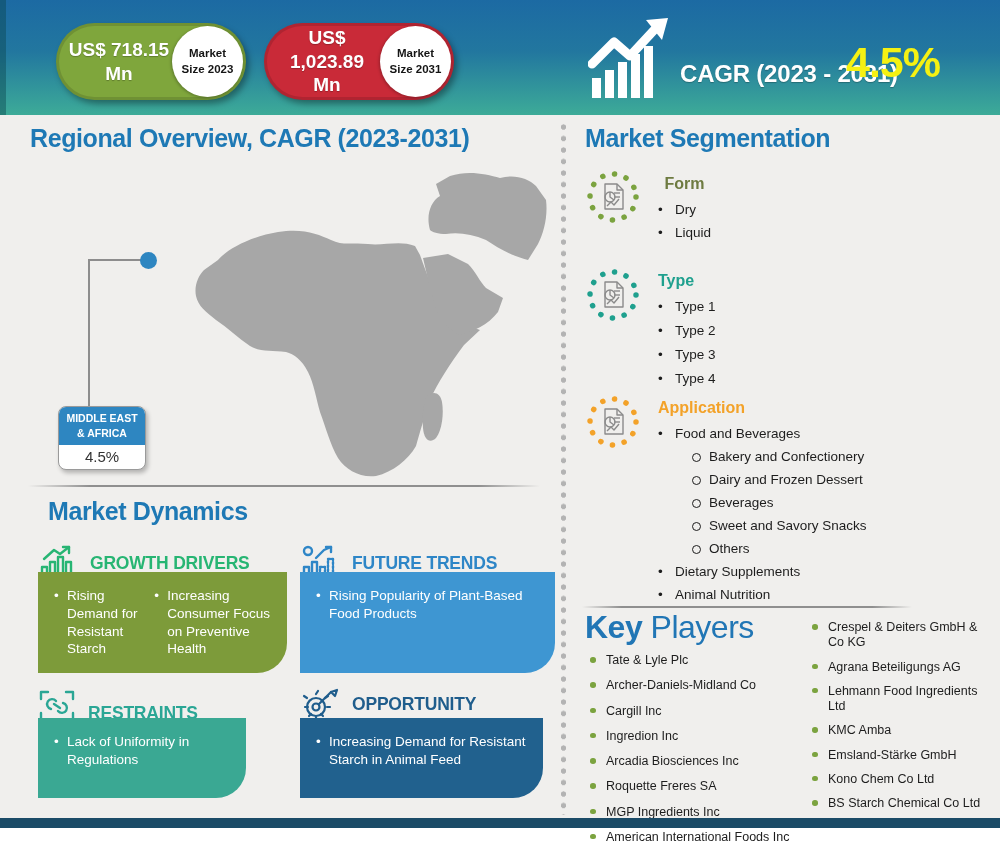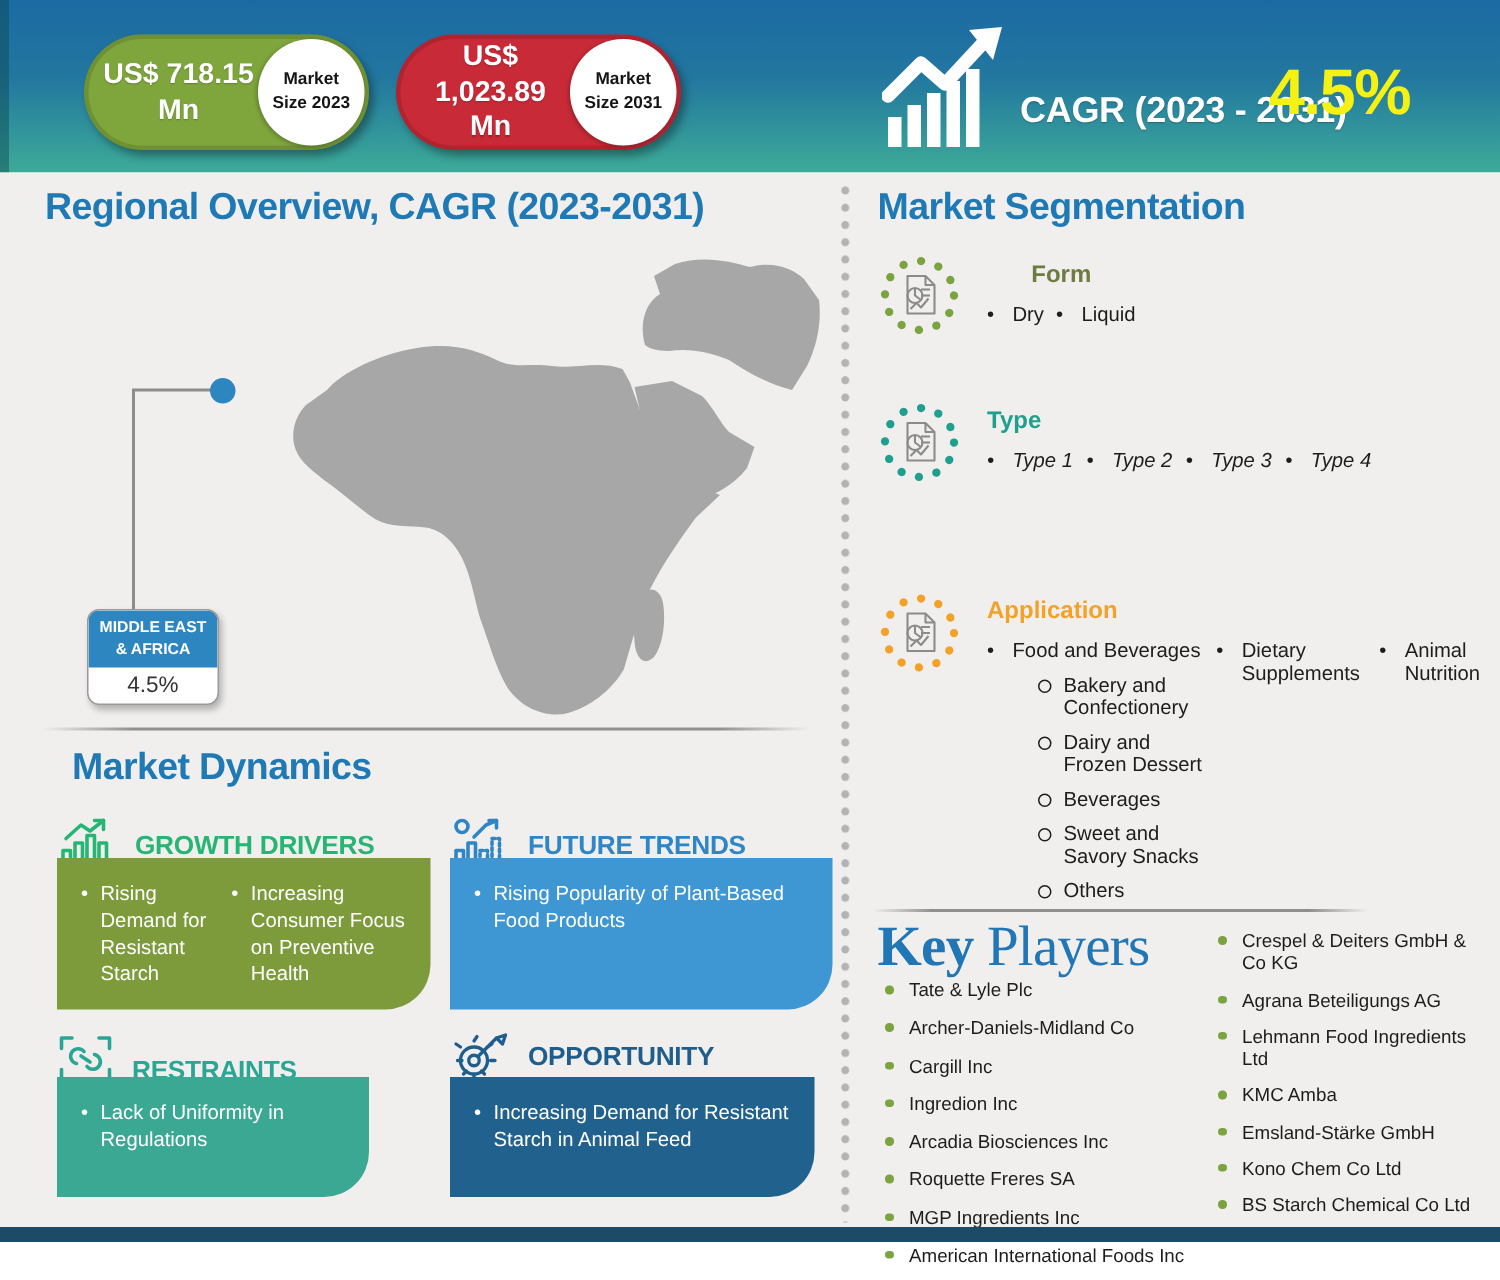--- a/index.html
+++ b/index.html
@@ -74,31 +74,31 @@
   .dyn-item::before { content:"•"; position:absolute; left:0; top:0; }
 
   
   .seg-title { position:absolute; left:585px; top:9px; }
   .seg-group-icon { position:absolute; left:584px; }
   .sg-form { top:53px; } .sg-type { top:151px; } .sg-app { top:278px; }
   .seg-block { position:absolute; left:658px; }
   .sb-form { top:60px; } .sb-type { top:157px; } .sb-app { top:284px; }
   .seg-heading { font-weight:bold; font-size:16px; margin-bottom:9px; }
   .h-form { color:#6e7b41;text-align:center; } .h-type { color:#1fa08e; } .h-app { color:#f3a229; }
-  .seg-list { display:flex; gap:8px; color:#1d1d1d; font-size:13.5px; }
+  .seg-list { display:flex; flex-direction:column; gap:8px; color:#1d1d1d; font-size:13.5px; }
   .seg-item { position:relative; padding-left:17px; }
   .seg-item::before { content:"•"; position:absolute; left:0; top:0; color:#1d1d1d; }
   .seg-sublist { display:flex; flex-direction:column; gap:8px; margin-top:8px; }
   .seg-subitem { position:relative; padding-left:17px; margin-left:17px; }
   .seg-subitem::before { content:""; position:absolute; left:0; top:4px; width:7px; height:7px;
                          border:1.3px solid #1d1d1d; border-radius:50%; }
-  .sb-type .seg-list { gap:9px;font-style:italic; }
-
-  
-  .kp-title { position:absolute; left:585px; top:494px; color:#2176b5; font-size:38px; letter-spacing:-0.5px;font-family:Liberation Serif, serif; }
+  .sb-type .seg-list { gap:9px; }
+
+  
+  .kp-title { position:absolute; left:585px; top:494px; color:#2176b5; font-size:32px; letter-spacing:-0.5px; }
   .kp-title .kp-bold { font-weight:bold; }
   .kp-title .kp-light { font-weight:normal; }
   .kp-col { position:absolute; display:flex; flex-direction:column; gap:10px;
             color:#1d1d1d; font-size:12.5px; line-height:1.22; }
   .kp-col1 { left:590px; top:538px; width:212px; }
   .kp-col2 { left:812px; top:505px; width:180px; gap:9px; }
   .kp-item { position:relative; padding-left:16px; }
   .kp-item::before { content:""; position:absolute; left:0; top:4px; width:5.5px; height:5.5px;
                      border-radius:50%; background:#7ba33f; }
 

